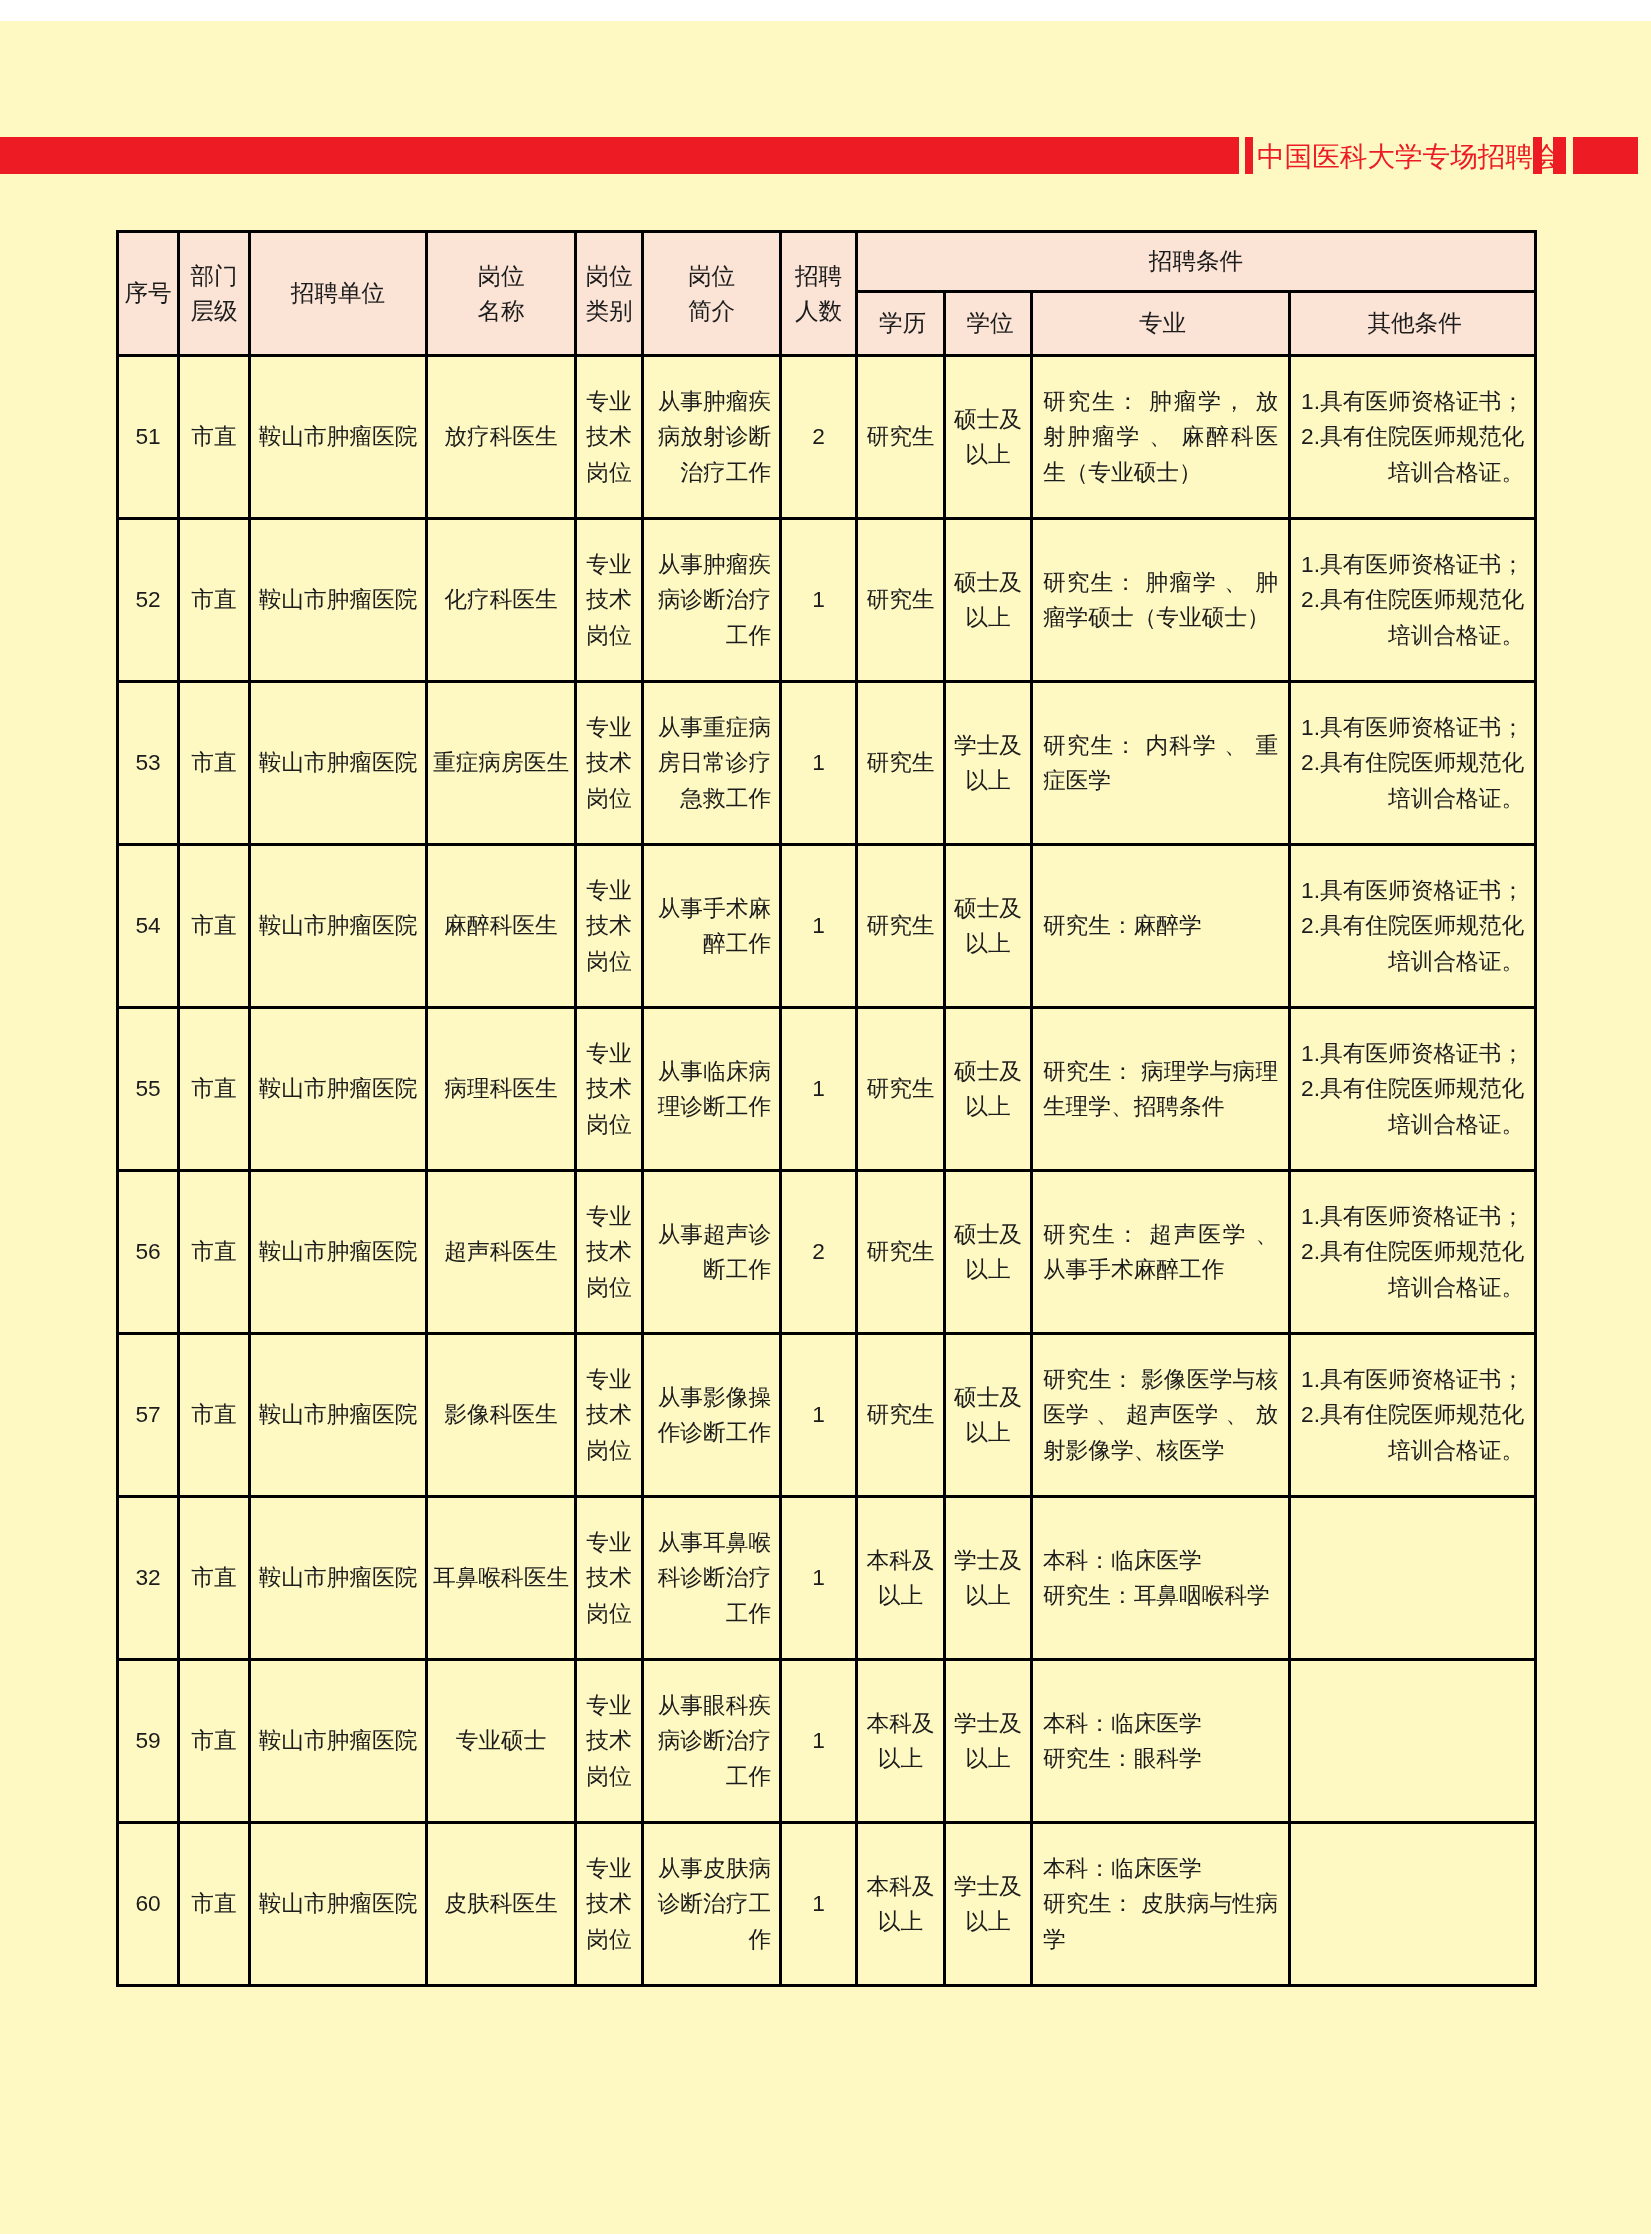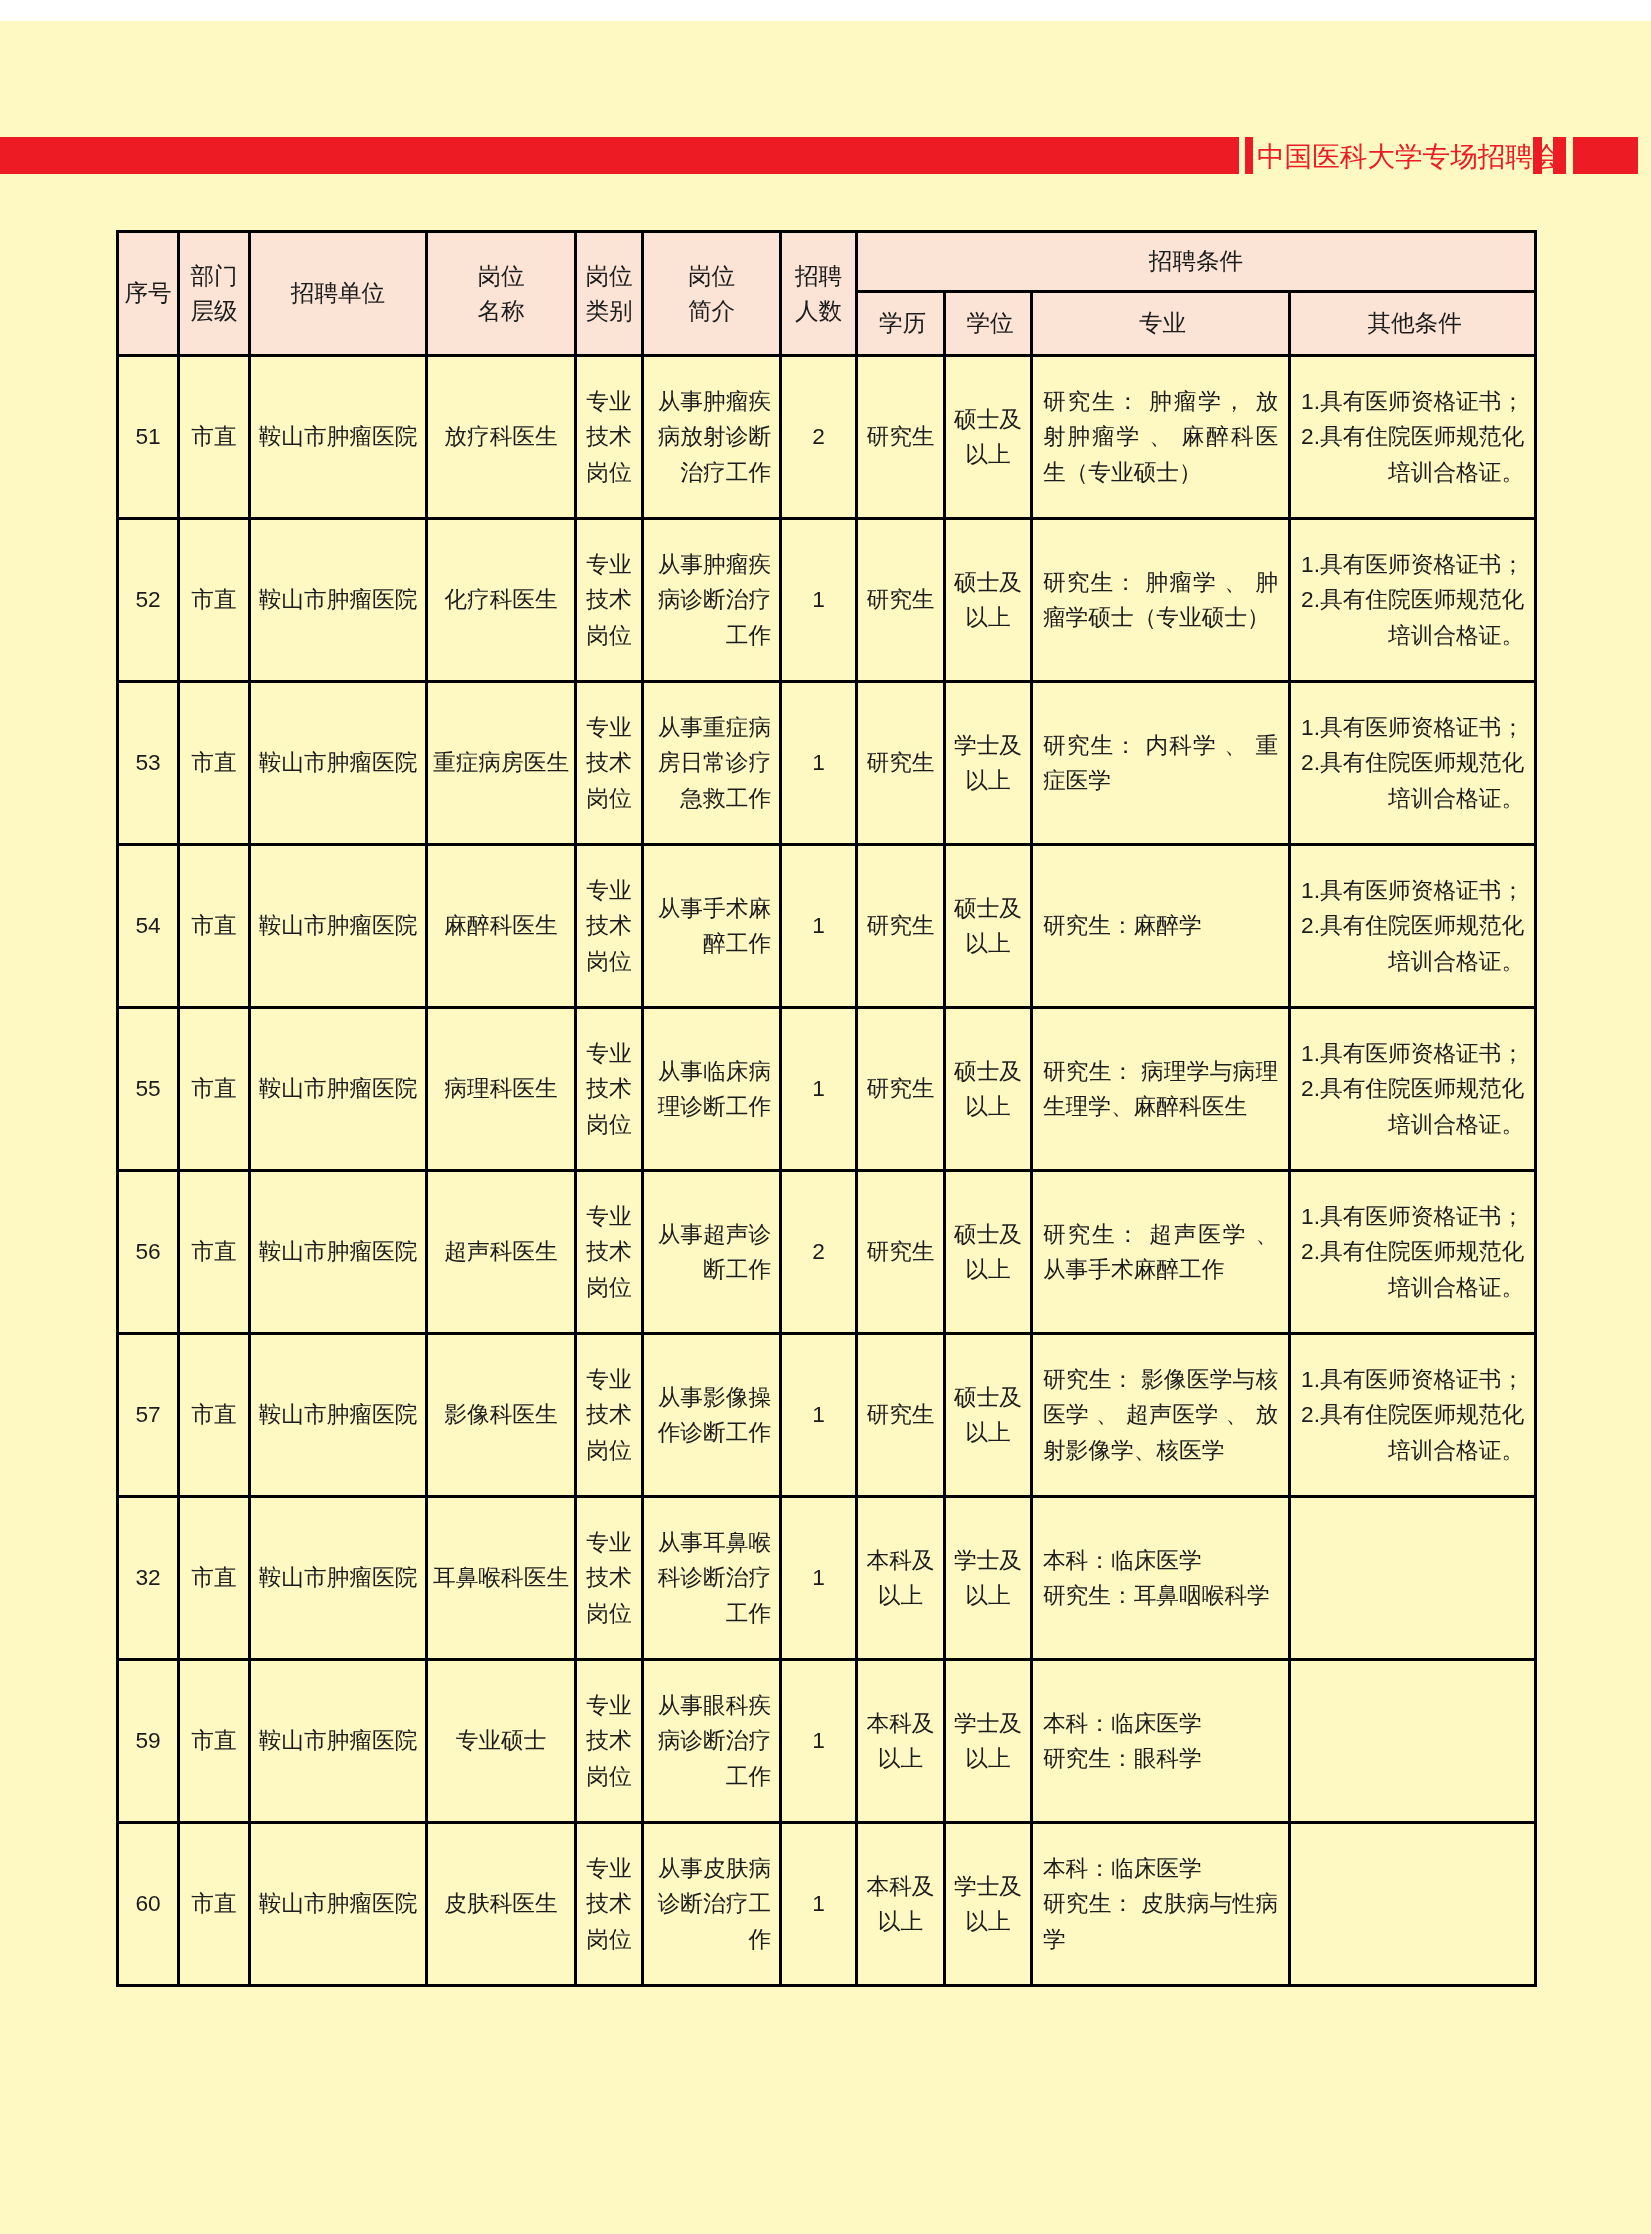--- a/index.html
+++ b/index.html
@@ -174,21 +174,21 @@
         <tr>
           <td class="col-no">55</td>
           <td class="col-dept_level">市直</td>
           <td class="col-unit">鞍山市肿瘤医院</td>
           <td class="col-post_name">病理科医生</td>
           <td class="col-post_category">专业技术岗位</td>
           <td class="col-post_intro">从事临床病理诊断工作</td>
           <td class="col-count">1</td>
           <td class="col-education">研究生</td>
           <td class="col-degree">硕士及以上</td>
-          <td class="col-major">研究生： 病理学与病理生理学、麻醉科医生</td>
+          <td class="col-major">研究生： 病理学与病理生理学、招聘条件</td>
           <td class="col-other">1.具有医师资格证书；
 2.具有住院医师规范化培训合格证。</td>
         </tr>
         <tr>
           <td class="col-no">56</td>
           <td class="col-dept_level">市直</td>
           <td class="col-unit">鞍山市肿瘤医院</td>
           <td class="col-post_name">超声科医生</td>
           <td class="col-post_category">专业技术岗位</td>
           <td class="col-post_intro">从事超声诊断工作</td>

